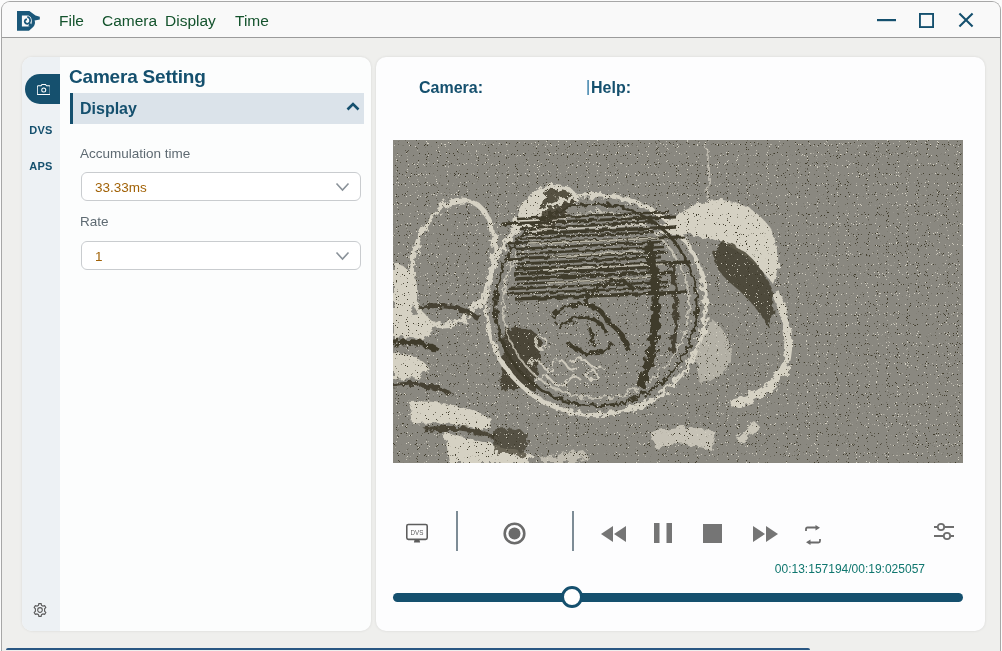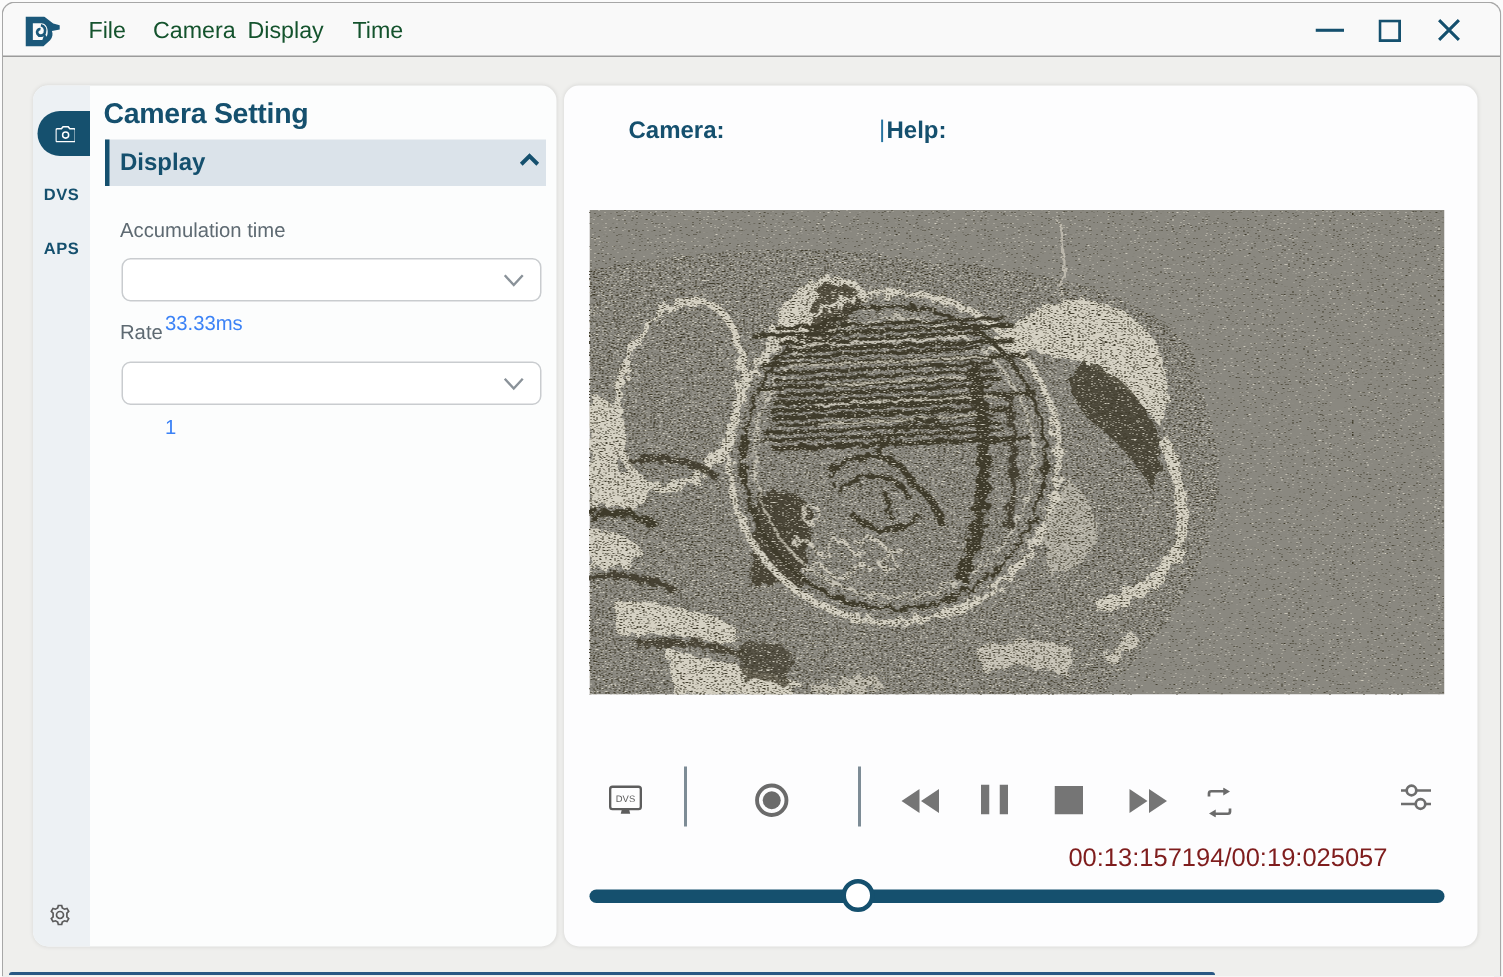--- a/index.html
+++ b/index.html
@@ -26,26 +26,26 @@
     font-weight:bold; color:#15506e; letter-spacing:0.3px;}
   .title { position:absolute; left:47px; top:9px; font-size:19px; letter-spacing:-0.2px; font-weight:bold;
     color:#15506e; }
   .secthdr { position:absolute; left:48px; top:36px; width:294px; height:31px;
     background:#dbe3ea; border-left:3px solid #15506e; }
   .secthdr span { position:absolute; left:11px; top:6px; font-size:16px;
     font-weight:bold; color:#15506e; }
   .flabel { position:absolute; left:58px; font-size:13.5px; color:#5e6a72; }
   .select { position:absolute; left:59px; width:280px; height:29px;
     border:1px solid #c9cccf; border-radius:6px; background:#fff; }
-  .select span { position:absolute; left:28px; top:7px; font-size:13.5px; color:#3b82f6;margin-top:28px; }
+  .select span { position:absolute; left:13px; top:7px; font-size:13.5px; color:#a16207; }
   .selchev { position:absolute; right:10px; top:9px; }
   .hdrlabel { font-size:16px; font-weight:bold; color:#15506e; position:absolute; }
   .sep { position:absolute; width:1.5px; height:40px; background:#7d8c96; top:454px; }
   .ctl { position:absolute; }
-  .timestamp { position:absolute; right:60px; top:505px; font-size:17px; color:#7f1d1d; }
+  .timestamp { position:absolute; right:60px; top:505px; font-size:12px; color:#0f766e; }
   .track { position:absolute; left:17px; top:536px; width:570px; height:9px;
     background:#15506e; border-radius:5px; }
   .knob { position:absolute; left:168px; top:-7px; width:22px; height:22px;
     background:#fff; border:3px solid #15506e; border-radius:50%; }
   .bottomline { position:absolute; left:6px; top:648px; width:804px; height:2px;
     background:#2a5783; border-radius:2px 2px 0 0;}
 </style>
 </head>
 <body>
 <div class="window">

